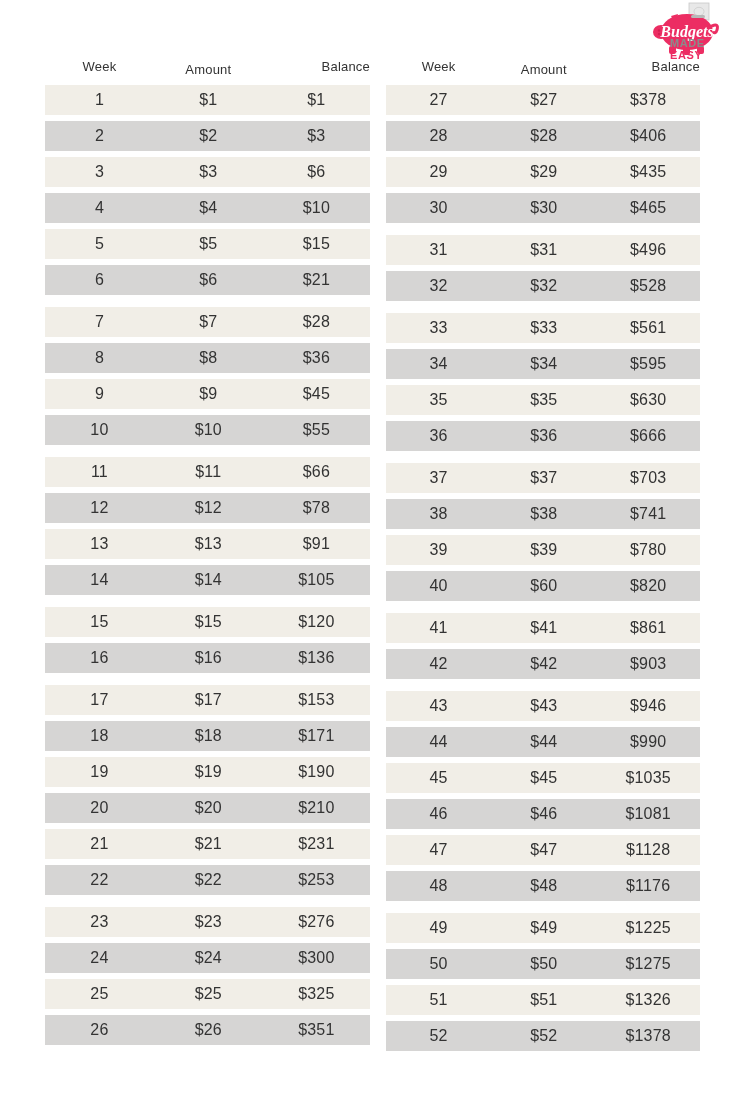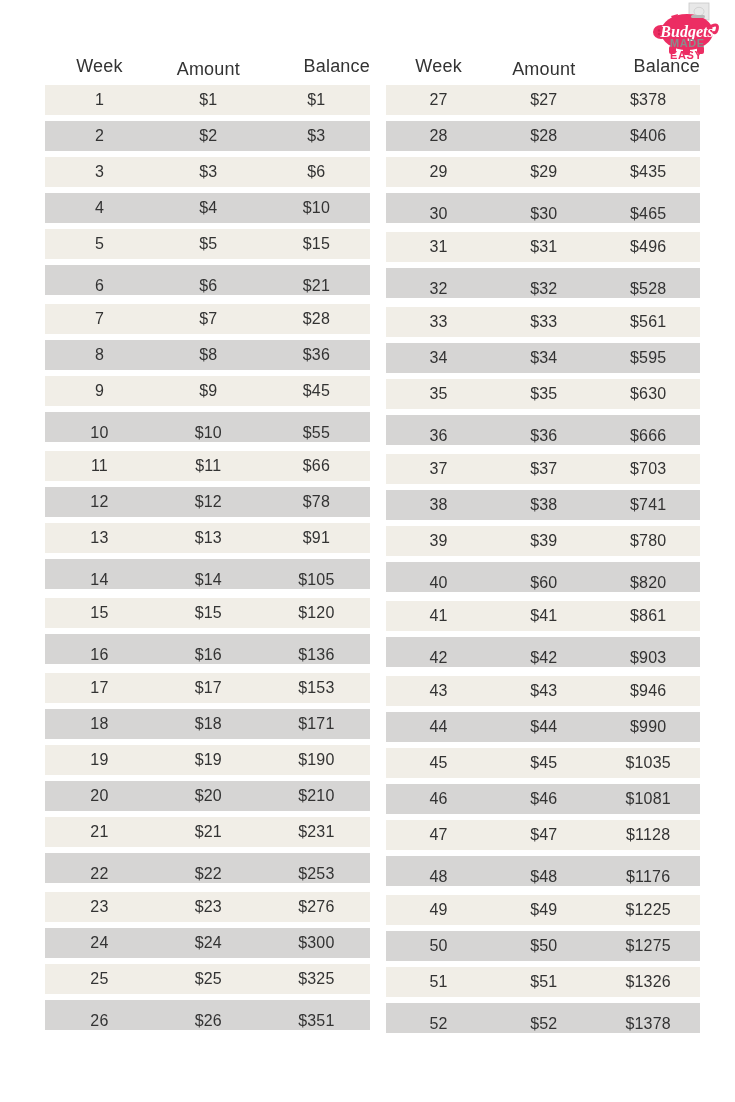--- a/index.html
+++ b/index.html
@@ -41,40 +41,40 @@
   }
   #table-left  { left: 45px;  width: 325px; }
   #table-right { left: 386px; width: 314px; }
 
   .head-row {
     display: flex;
     height: 37px;
     align-items: center;
   }
   .head-cell {
-    font-size: 18px;
+    font-size: 13px;
     font-weight: 400;
     color: #333333;
     text-align: center;
     letter-spacing: 0.2px;
   }
   .col-week    { flex: 0 0 33.5%; }
   .col-amount  { flex: 0 0 33.5%; margin-top: 6px; }
   .col-balance { flex: 0 0 33.0%; text-align: right; }
 
   .group {
     margin-bottom: 9px;
   }
   .row {
     display: flex;
     align-items: center;
     height: 30px;
     margin-bottom: 6px;
   }
-  .row:last-child { margin-bottom: 0; align-items: flex-end; }
+  .row:last-child { margin-bottom: 12px; }
   .row.cream { background: #f1eee7; }
   .row.gray  { background: #d6d5d4; }
 
   .cell {
     font-size: 16px;
     text-align: center;
     color: #333333;
     letter-spacing: 0.2px;
   }
   .cell.week    { flex: 0 0 33.5%; }

